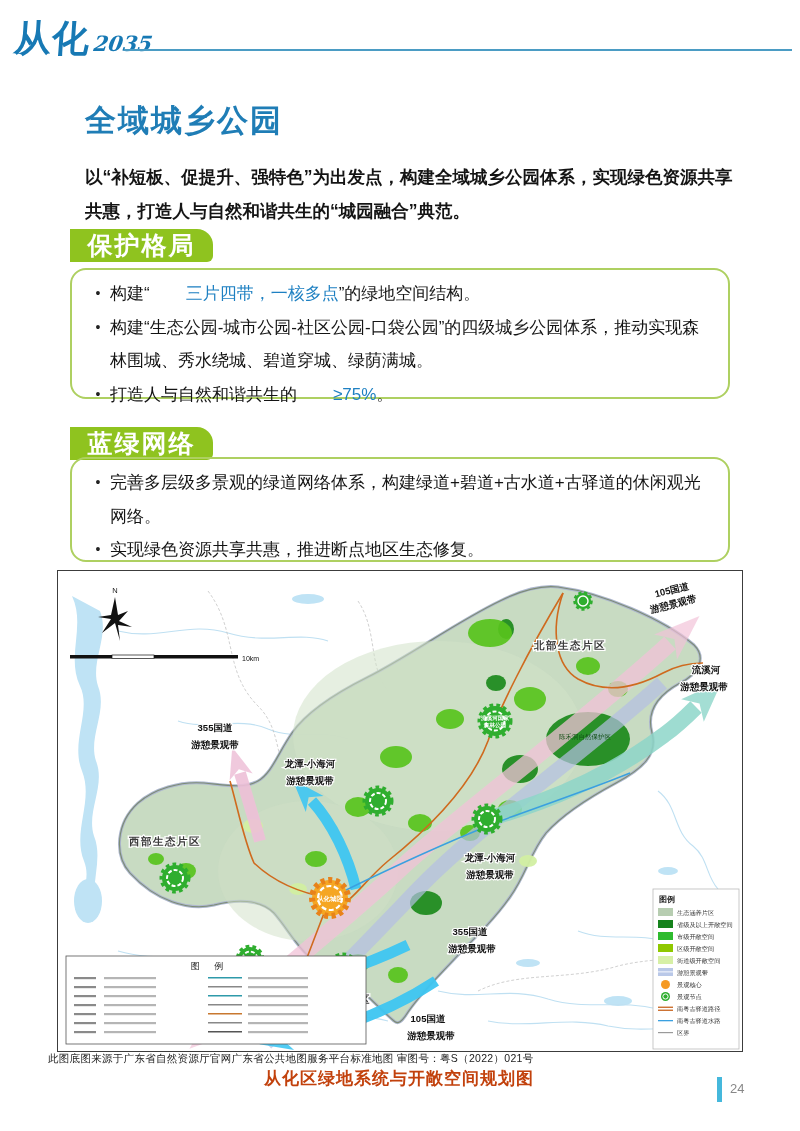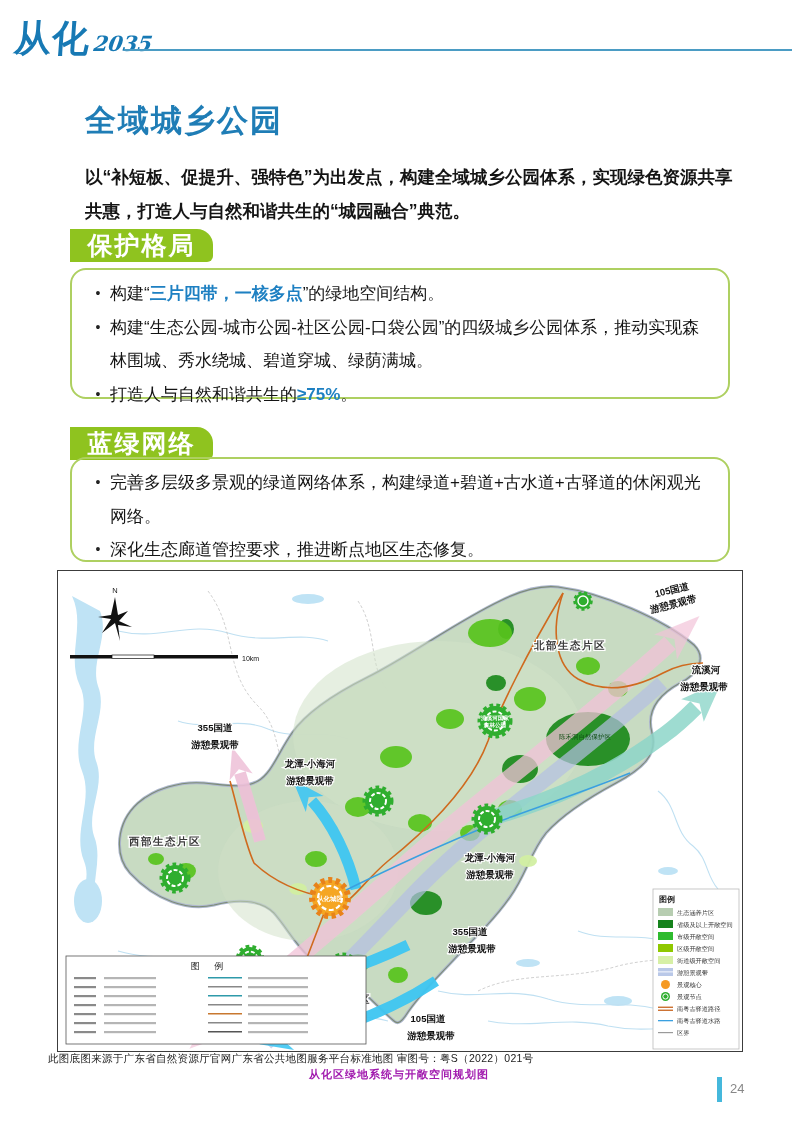--- a/index.html
+++ b/index.html
@@ -25,29 +25,29 @@
   .badge2{top:403px;margin-top:24px;}
   
   .bullet-box{position:absolute;left:70px;width:660px;border:2px solid #aed061;
               border-radius:16px;box-sizing:border-box;}
   .box1{top:268px;height:131px;}
   .box2{top:457px;height:105px;}
   .bullet-box ul{margin:7px 0 0 0;padding:0 18px 0 14px;list-style:none;}
   .bullet-box li{display:flex;font-size:17px;line-height:33.5px;color:#141414;}
   .bullet-box .dot{width:24px;text-align:center;flex:0 0 24px;font-size:14px;color:#222;}
   .bullet-box .t{flex:1;}
-  .hl{color:#1e80c2;font-weight:700;}
+  .hl{color:#1e80c2;font-weight:400;margin-left:36px;}
   
   .map-figure{position:absolute;left:57px;top:570px;width:684px;height:480px;
               border:1px solid #3c3c3c;background:#fff;}
   
   .source-note{position:absolute;left:48px;top:1052px;width:640px;margin:0;font-size:10.5px;
                color:#222;letter-spacing:.3px;}
   .map-caption{position:absolute;left:57px;top:1067px;width:684px;margin:0;text-align:center;
-               font-size:11px;font-weight:700;color:#a21caf;letter-spacing:1px;}
+               font-size:17px;font-weight:700;color:#c2410c;letter-spacing:1px;}
   
   .pagenum-bar{position:absolute;left:717px;top:1077px;width:5px;height:25px;background:#45b8dc;}
   .pagenum{position:absolute;left:730px;top:1081px;font-size:13px;color:#888;text-align:center;}
   svg text{font-family:"Liberation Sans",sans-serif;}
 </style>
 </head>
 <body>
 
 <div class="page">
 
@@ -80,21 +80,21 @@
 
   <div class="badge badge2">蓝绿网络</div>
   <div class="bullet-box box2">
     <ul>
       <li>
           <span class="dot">•</span>
           <span class="t">完善多层级多景观的绿道网络体系，构建绿道+碧道+古水道+古驿道的休闲观光网络。</span>
         </li>
       <li>
           <span class="dot">•</span>
-          <span class="t">深化生态廊道管控要求，推进断点地区生态修复。</span>
+          <span class="t">实现绿色资源共享共惠，推进断点地区生态修复。</span>
         </li>
     </ul>
   </div>
 
   <figure class="map-figure" style="margin:0">
     <svg viewBox="0 0 684 480" width="684" height="480">
       <defs>
         <marker id="m-pink" markerUnits="userSpaceOnUse" markerWidth="54" markerHeight="54" refX="10" refY="27" orient="auto-start-reverse">
           <path d="M4 10 L50 27 L4 44 L16 27 Z" fill="#f2c2d8" opacity="0.9"></path>
         </marker>

